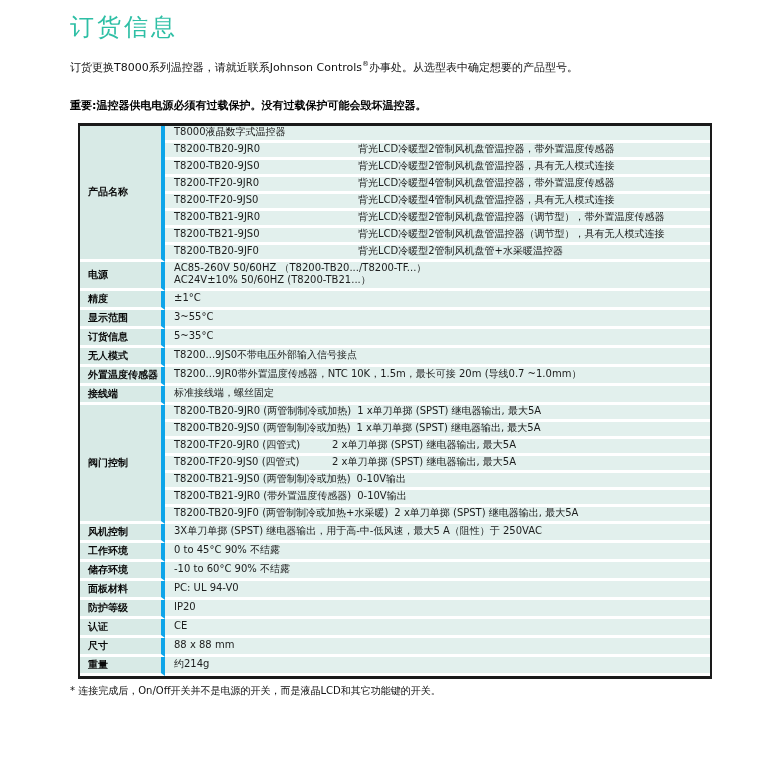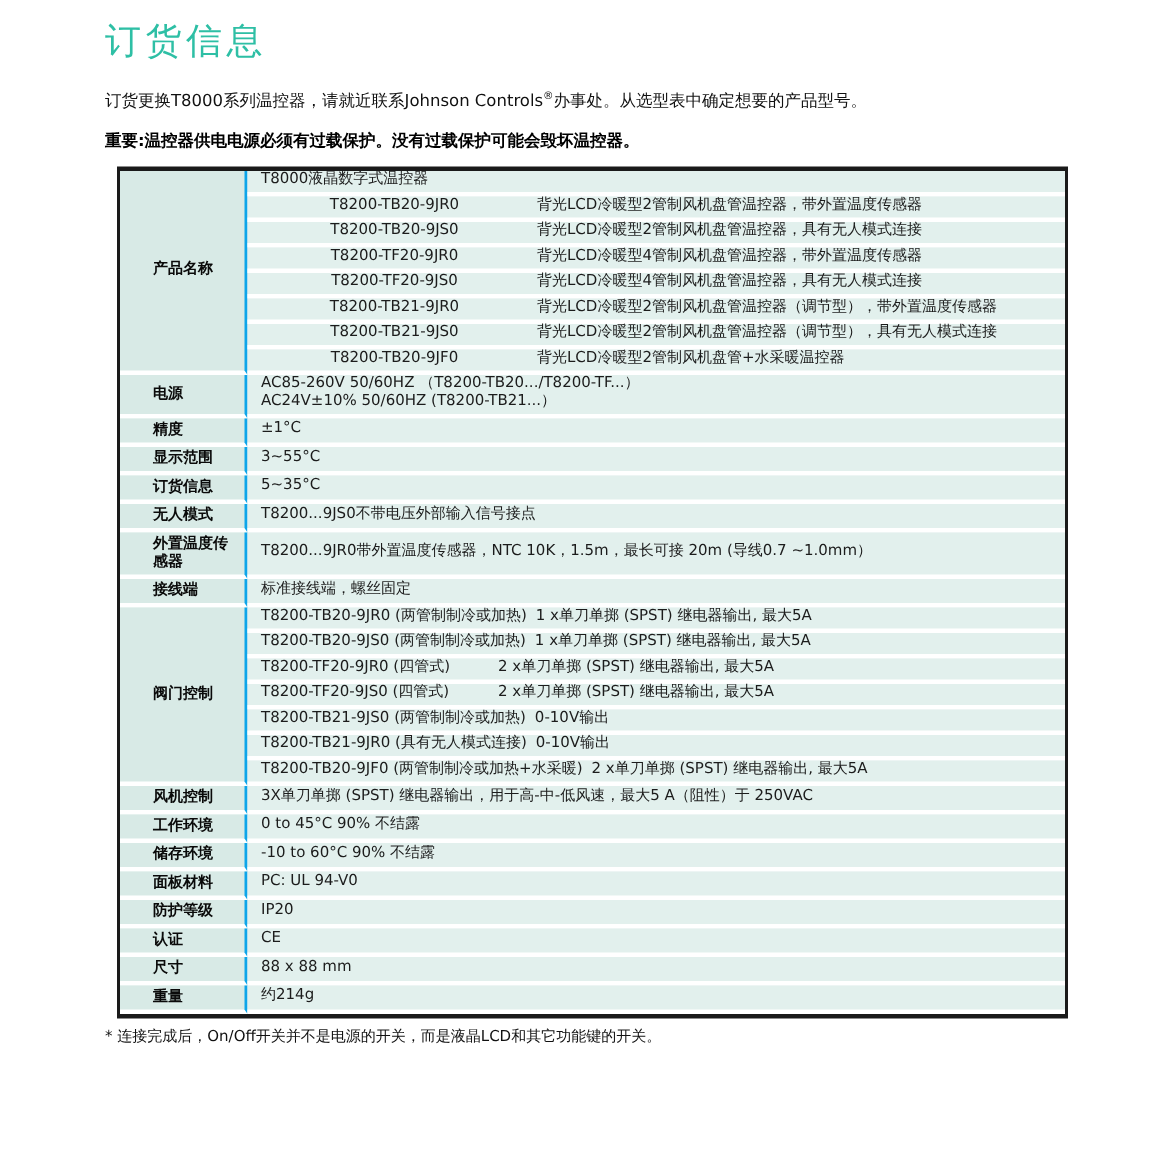--- a/index.html
+++ b/index.html
@@ -18,21 +18,21 @@
   .page{padding:14px 56px 0 70px;}
   h1.section-title{
     color:var(--accent);
     font-size:24px;
     font-weight:500;
     letter-spacing:3px;
     line-height:1.15;
   }
   .intro{margin-top:17px;font-size:11px;color:#111;line-height:1.5;}
   .intro sup{font-size:7px;vertical-align:super;}
-  .important{margin-top:10px;font-size:11px;font-weight:bold;color:#000;}
+  .important{margin-top:22px;font-size:11px;font-weight:bold;color:#000;}
   .title-specs{margin-top:29px;}
   table.specs{
     margin-top:10px;
     margin-left:8px;
     width:634px;
     border-collapse:separate;
     border-spacing:0;
     border:2px solid var(--table-border);
     border-top-width:3px;
     border-bottom-width:3px;
@@ -40,33 +40,33 @@
   }
   td{
     font-size:10px;
     line-height:12px;
     vertical-align:middle;
     border-bottom:3px solid #ffffff;
   }
   td.label-cell{
     width:85px;
     background:var(--label-bg);
-    border-right:2px solid #0ea5e9;
+    border-right:4px solid #0ea5e9;
     font-weight:bold;
     color:#0a0a0a;
-    padding:2px 3px 2px 22px;
+    padding:2px 3px 2px 8px;
   }
   td.value-cell{
     background:var(--value-bg);
     padding:0 4px 2px 9px;
     color:#1c1c1c;
   }
   td.value-cell.multiline{white-space:pre-line;}
   .model{display:inline-block;white-space:nowrap;padding-right:6px;}
-  .w-product{min-width:184px;text-align:center;}
+  .w-product{min-width:184px;}
   .w-valve{min-width:158px;}
   .footnote{
     margin-top:5px;
     margin-left:0px;
     font-size:10px;
     color:#111;
   }
 </style>
 </head>
 <body>
@@ -146,21 +146,21 @@
         <tr>
           <td class="value-cell"><span class="model w-valve">T8200-TF20-9JR0 (四管式)</span><span>2 x单刀单掷 (SPST) 继电器输出, 最大5A</span></td>
         </tr>
         <tr>
           <td class="value-cell"><span class="model w-valve">T8200-TF20-9JS0 (四管式)</span><span>2 x单刀单掷 (SPST) 继电器输出, 最大5A</span></td>
         </tr>
         <tr>
           <td class="value-cell"><span class="model w-valve">T8200-TB21-9JS0 (两管制制冷或加热)</span><span>0-10V输出</span></td>
         </tr>
         <tr>
-          <td class="value-cell"><span class="model w-valve">T8200-TB21-9JR0 (具有无人模式连接)</span><span>0-10V输出</span></td>
+          <td class="value-cell"><span class="model w-valve">T8200-TB21-9JR0 (带外置温度传感器)</span><span>0-10V输出</span></td>
         </tr>
         <tr>
           <td class="value-cell"><span class="model w-valve">T8200-TB20-9JF0 (两管制制冷或加热+水采暖)</span><span>2 x单刀单掷 (SPST) 继电器输出, 最大5A</span></td>
         </tr>
         <tr>
           <td class="label-cell" rowspan="1">风机控制</td>
           <td class="value-cell">3X单刀单掷 (SPST) 继电器输出，用于高-中-低风速，最大5 A（阻性）于 250VAC</td>
         </tr>
         <tr>
           <td class="label-cell" rowspan="1">工作环境</td>

